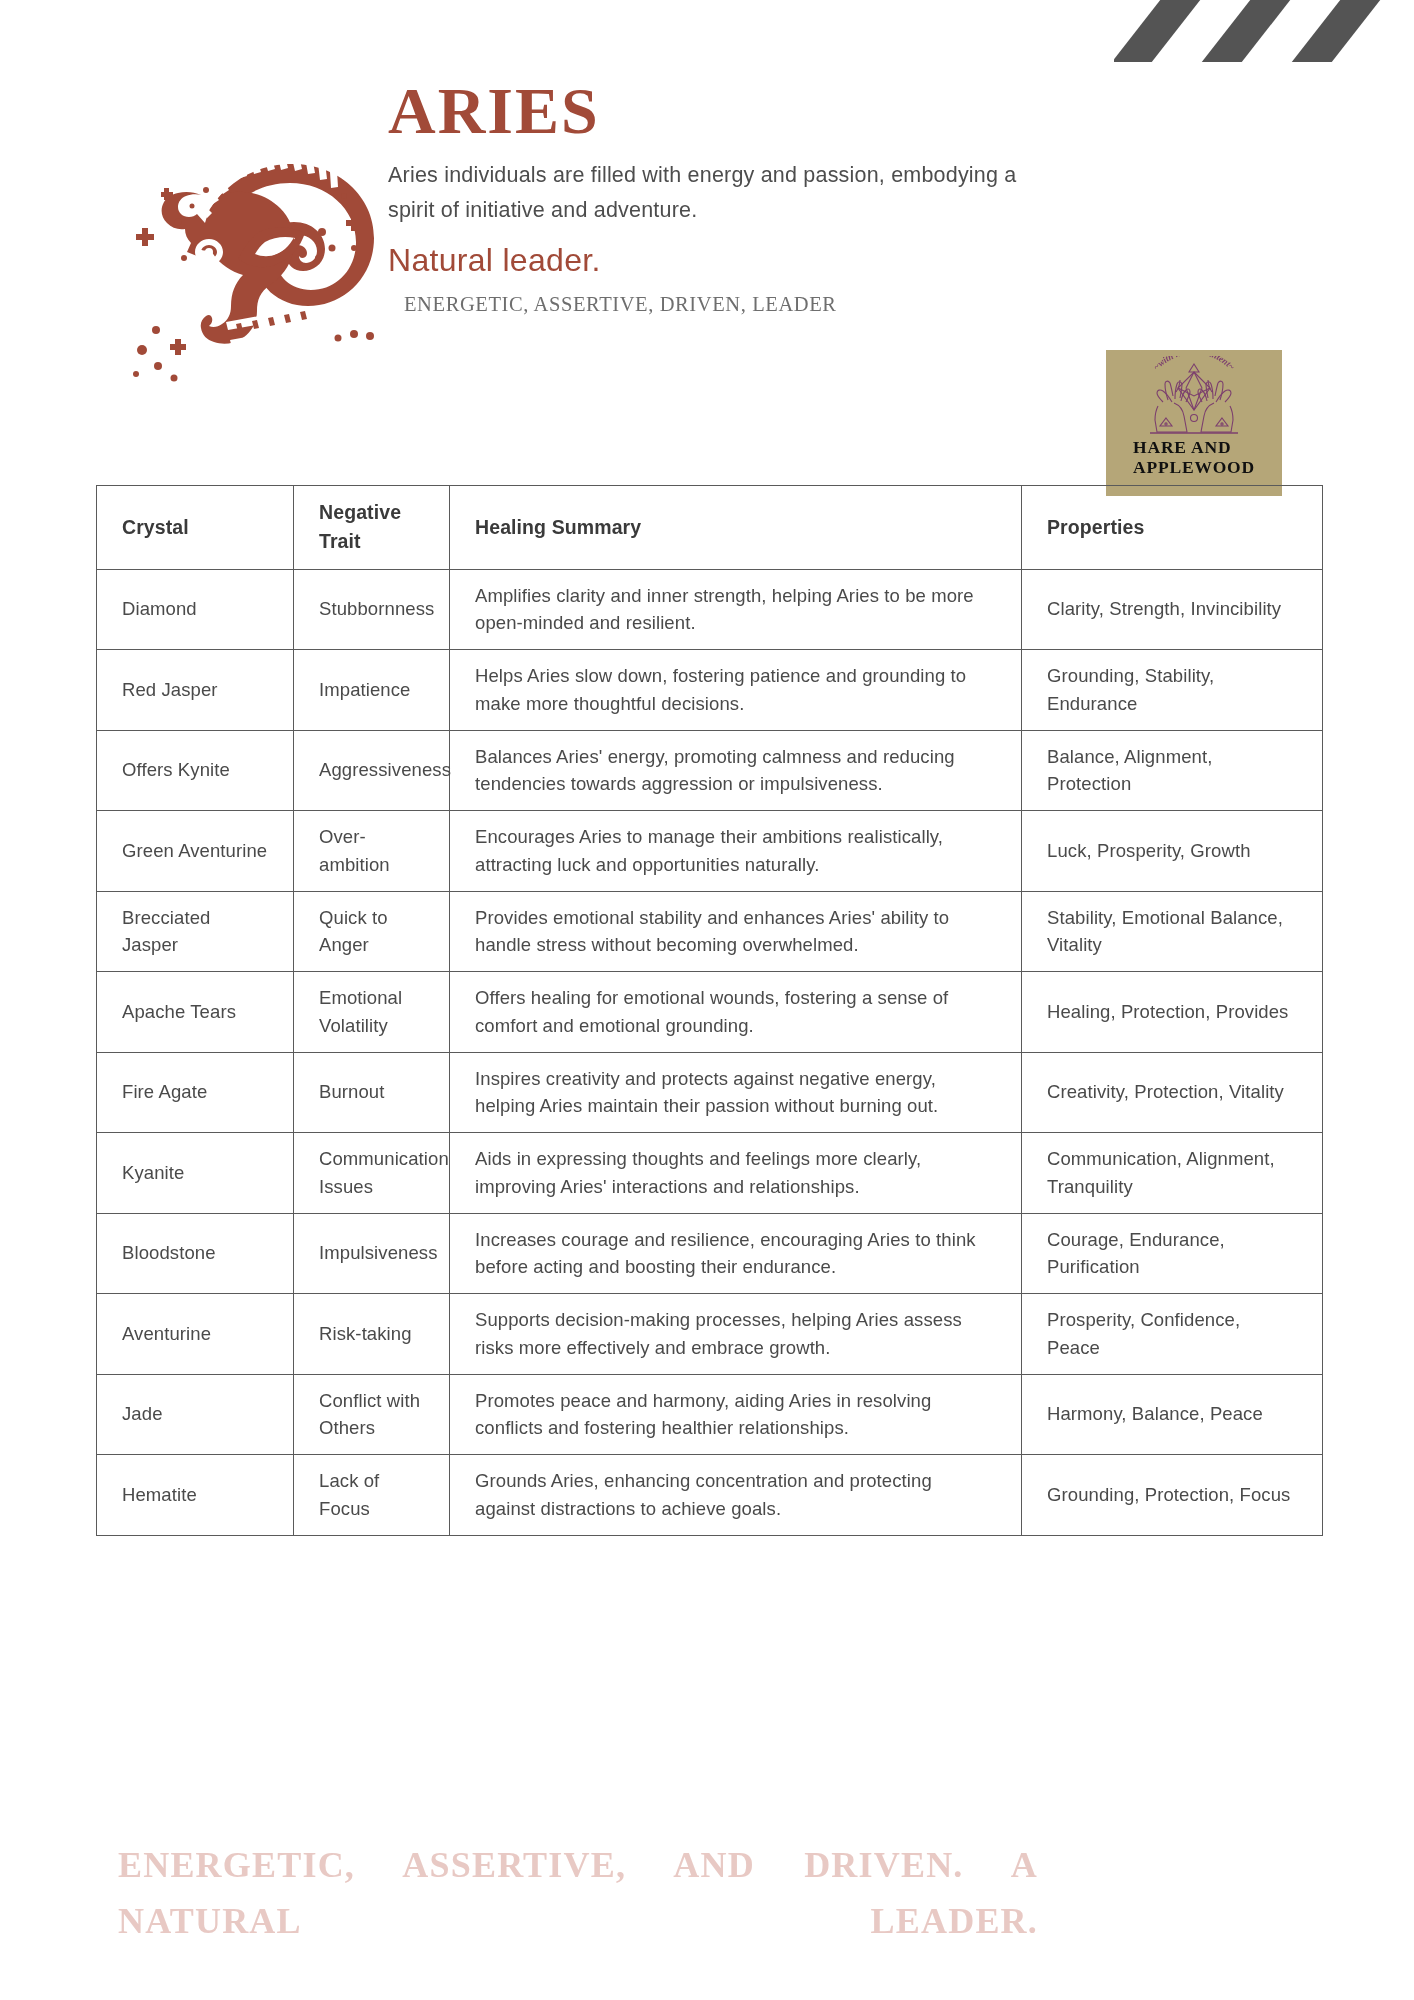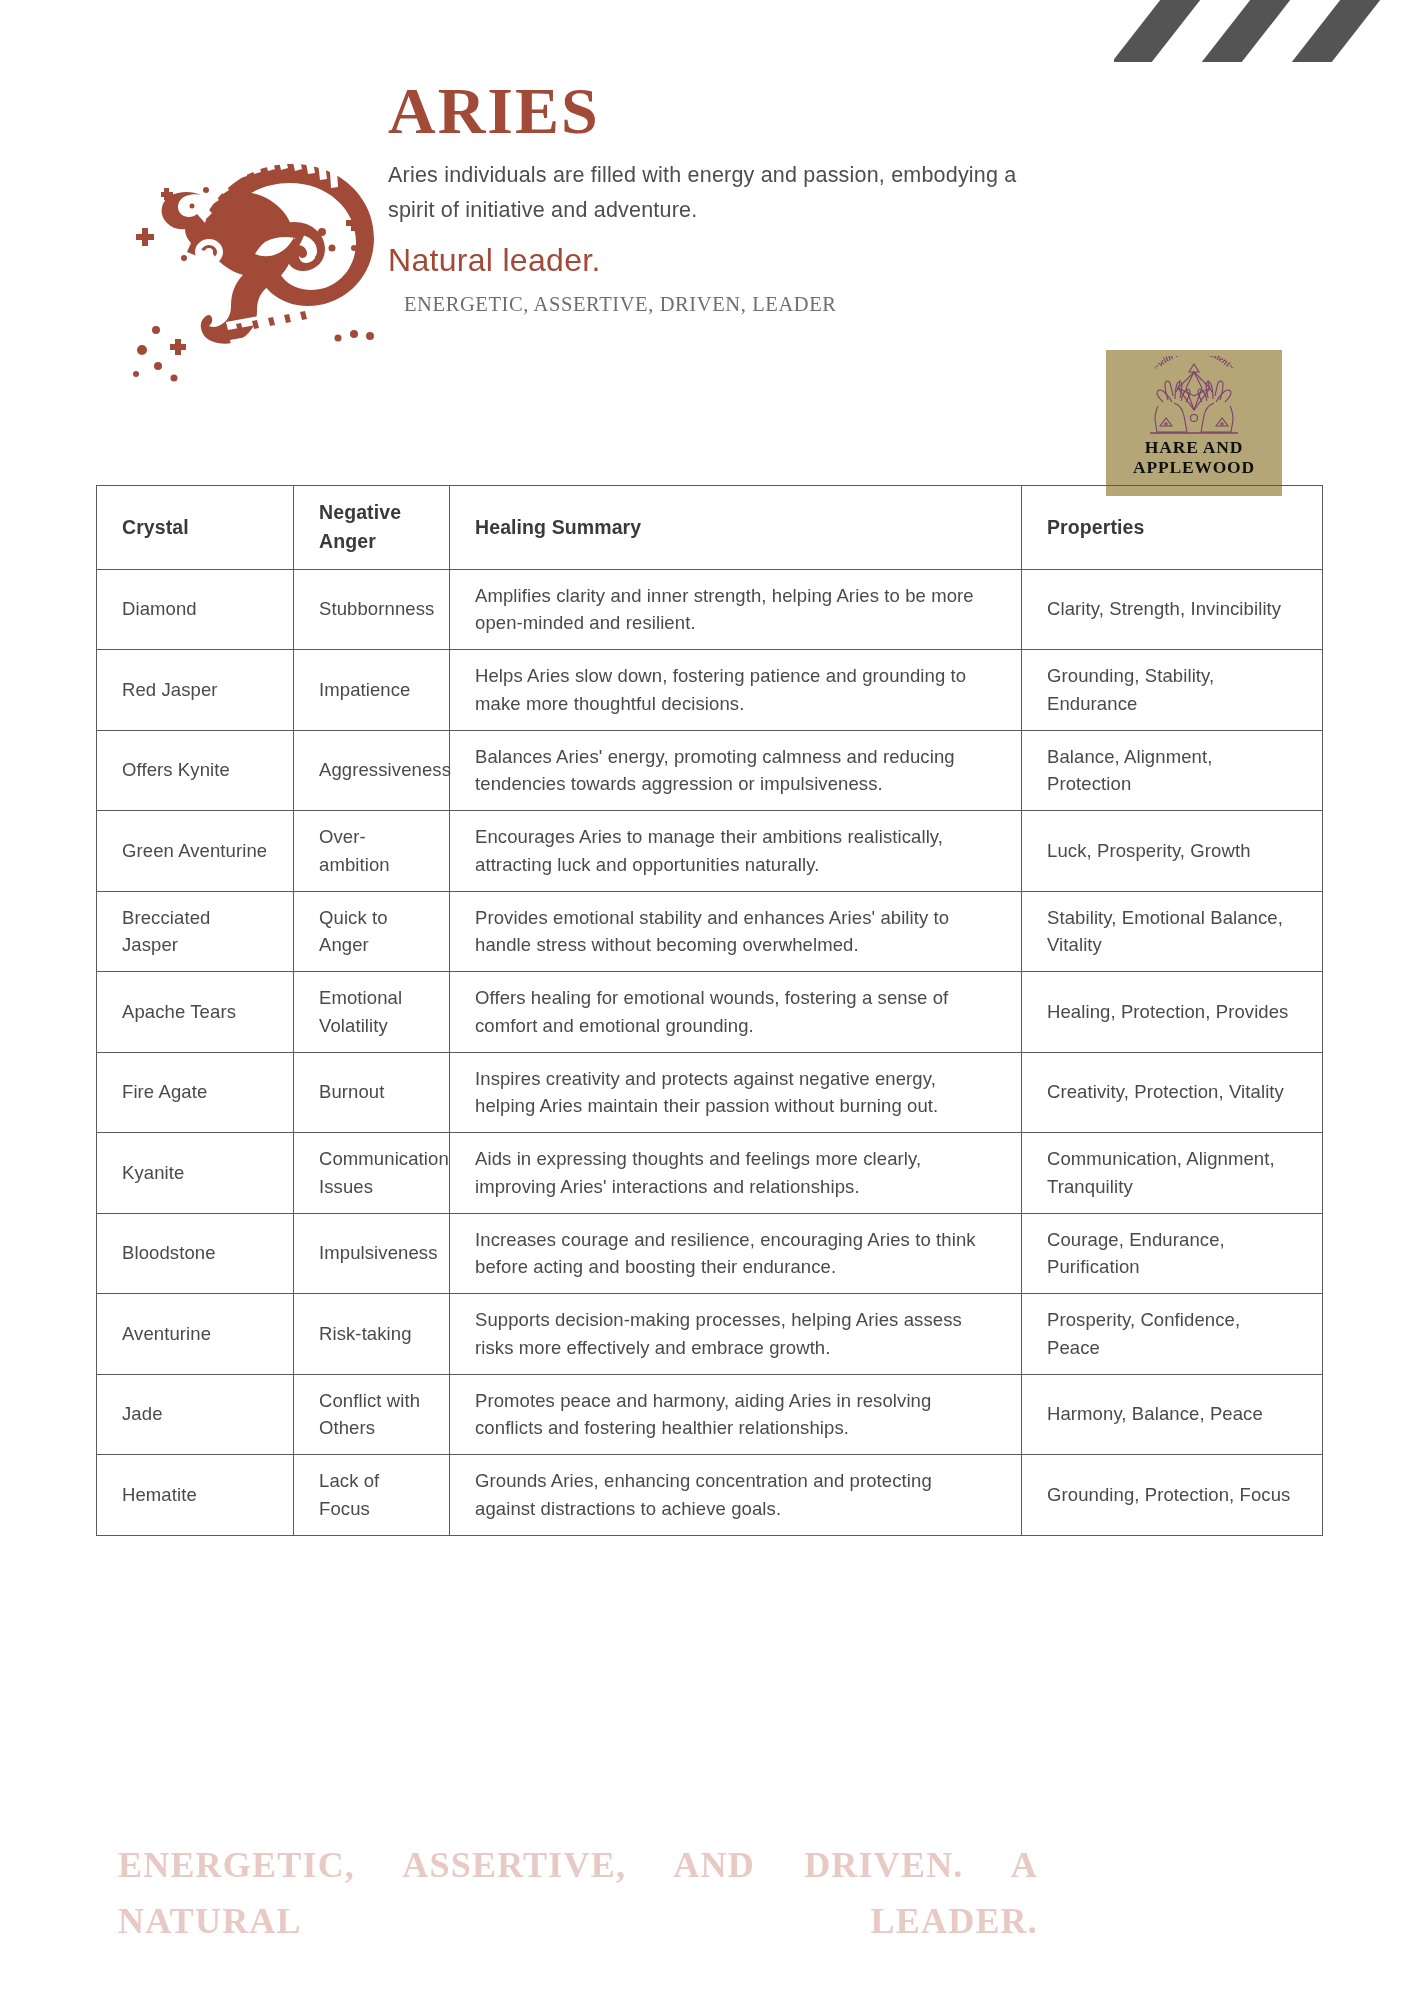--- a/index.html
+++ b/index.html
@@ -90,21 +90,20 @@
     align-items: center;
     justify-content: flex-start;
     padding-top: 6px;
   }
   .brand-mark { width: 132px; height: 84px; display:block; }
   .brand-name {
     font-family: "Liberation Serif", serif;
     font-weight: bold;
     font-size: 17.5px;
     color: #101010;
-    text-align: center;
     line-height: 1.12;
     letter-spacing: .8px;
     margin-top: -2px;
   }
 
   
   .table-wrap {
     position: absolute;
     left: 96px; top: 485px;
     width: 1226px;
@@ -278,21 +277,21 @@
   <table class="crystal-table">
     <colgroup>
       <col class="c-crystal">
         <col class="c-trait">
         <col class="c-summary">
         <col class="c-properties">
     </colgroup>
     <thead>
       <tr>
         <th>Crystal</th>
-        <th>Negative Anger</th>
+        <th>Negative Trait</th>
         <th>Healing Summary</th>
         <th>Properties</th>
       </tr>
     </thead>
     <tbody id="table-body">
         <tr>
           <td>Diamond</td>
           <td>Stubbornness</td>
           <td>Amplifies clarity and inner strength, helping Aries to be more open-minded and resilient.</td>
           <td>Clarity, Strength, Invincibility</td>

